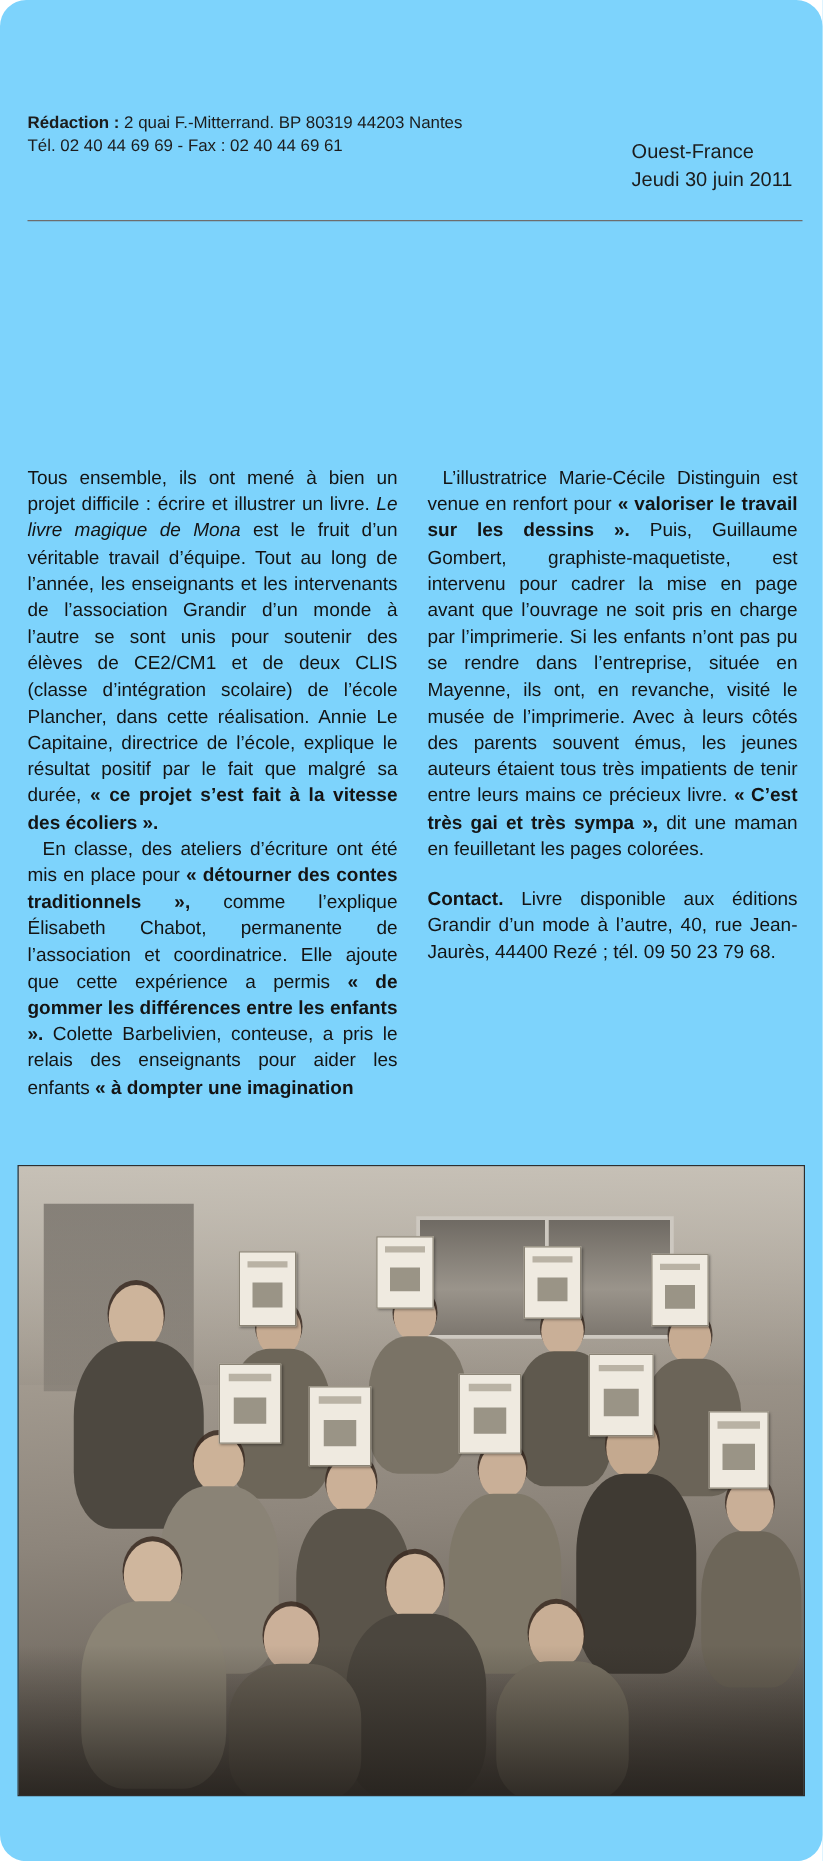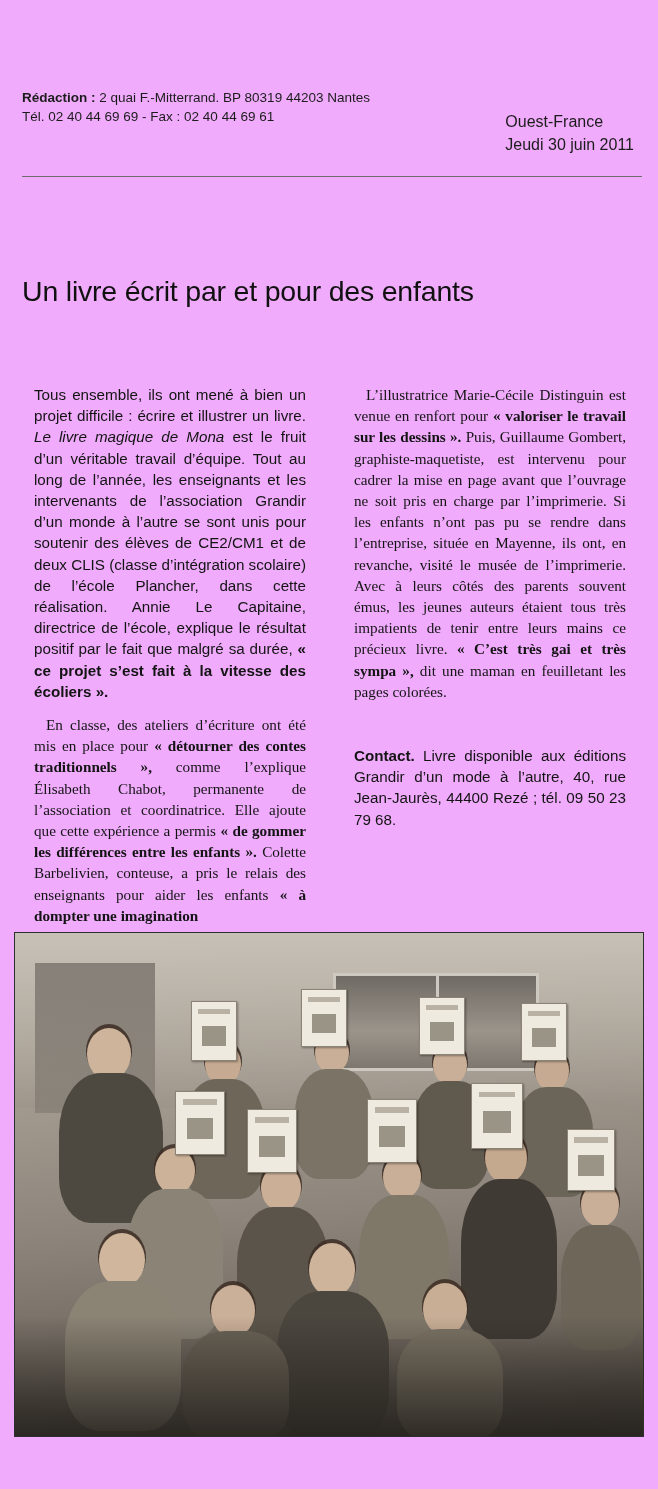--- a/index.html
+++ b/index.html
@@ -12,21 +12,22 @@
     height: 1489px;
     font-family: "Liberation Sans", sans-serif;
     color: #1a1a1a;
     position: relative;
     overflow: hidden;
   }
   .page {
     position: relative;
     width: 658px;
     height: 1489px;
-    background: #f0abfc;
+    background: #7dd3fc;
+    border-radius: 21px;
   }
 
   
   .masthead {
     position: absolute;
     left: 22px;
     top: 88px;
     right: 16px;
     height: 80px;
   }
@@ -87,22 +88,22 @@
     display: flex;
     gap: 24px;
   }
   .col {
     width: 296px;
     font-size: 15.2px;
     line-height: 21.2px;
     text-align: justify;
     color: #141414;
   }
-  .col p { margin: 12px; }
-  .col p.indent { text-indent: 12px; font-family: Liberation Serif, serif; }
+  .col p { margin: 0; }
+  .col p.indent { text-indent: 12px; }
   .col p + p { margin-top: 0; }
   .b { font-weight: bold; }
   .i { font-style: italic; }
   .contact-lead { font-weight: bold; }
   .gap { height: 19px; }
 
   
   .photo-wrap {
     position: absolute;
     left: 14px;
@@ -197,21 +198,20 @@
       </div>
       <div class="line">Tél. 02 40 44 69 69 - Fax : 02 40 44 69 61</div>
     </div>
     <div class="masthead-right">
       <div>Ouest-France</div>
       <div>Jeudi 30 juin 2011</div>
     </div>
   </div>
   <div class="rule"></div>
 
-  <h1 class="headline">Un livre écrit par et pour des enfants</h1>
 
   <div class="columns">
 
     <div class="col">
       <p>
         <span>Tous ensemble, ils ont mené à bien un projet difficile : écrire et illustrer un livre. </span><span class="i">Le livre magique de Mona</span><span> est le fruit d’un véritable travail d’équipe. Tout au long de l’année, les enseignants et les intervenants de l’association Grandir d’un monde à l’autre se sont unis pour soutenir des élèves de CE2/CM1 et de deux CLIS (classe d’intégration scolaire) de l’école Plancher, dans cette réalisation. Annie Le Capitaine, directrice de l’école, explique le résultat positif par le fait que malgré sa durée, </span><span class="b">« ce projet s’est fait à la vitesse des écoliers ».</span>
       </p>
       <p class="indent">
         <span>En classe, des ateliers d’écriture ont été mis en place pour </span><span class="b">« détourner des contes traditionnels »,</span><span> comme l’explique Élisabeth Chabot, permanente de l’association et coordinatrice. Elle ajoute que cette expérience a permis </span><span class="b">« de gommer les différences entre les enfants ».</span><span> Colette Barbelivien, conteuse, a pris le relais des enseignants pour aider les enfants </span><span class="b">« à dompter une imagination</span>
       </p>

